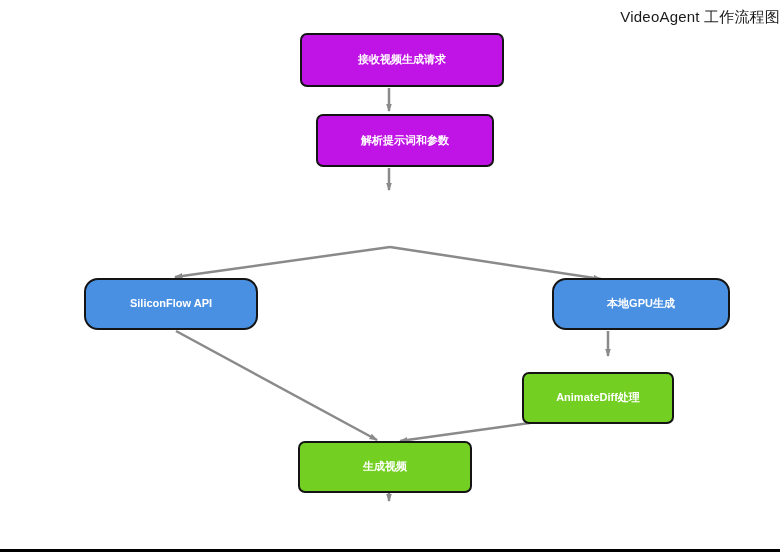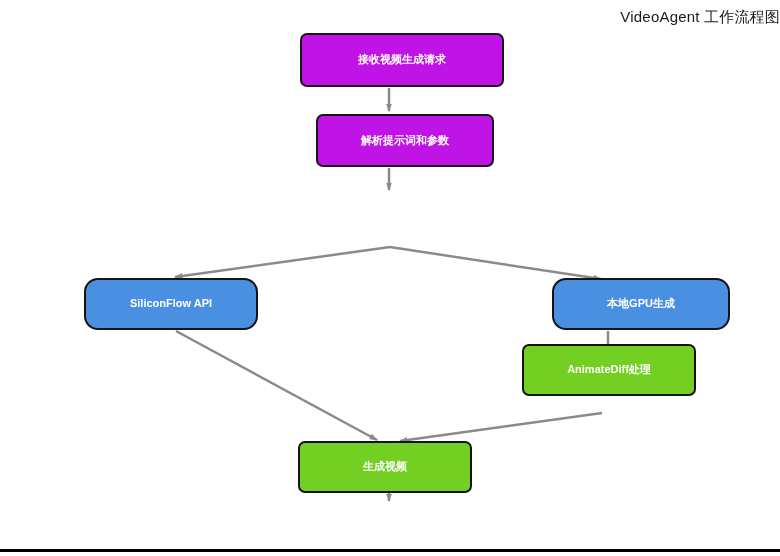--- a/index.html
+++ b/index.html
@@ -42,21 +42,21 @@
   }
   .n-purple { background: var(--c-purple, #c013e6); }
   .n-blue   { background: var(--c-blue,   #4a90e2); border-radius: 14px; }
   .n-green  { background: var(--c-green,  #73cf22); }
   .n-teal   { background: var(--c-teal,   #3fdfbe); }
 
   #node-receive  { left: 300px; top: 33px;  width: 204px; height: 54px; }
   #node-parse    { left: 316px; top: 114px; width: 178px; height: 53px; }
   #node-silicon  { left: 84px;  top: 278px; width: 174px; height: 52px; }
   #node-localgpu { left: 522px; top: 278px; width: 178px; height: 52px; margin-left: 30px; }
-  #node-animate  { left: 522px; top: 344px; width: 174px; height: 52px; }
+  #node-animate  { left: 522px; top: 372px; width: 152px; height: 52px; }
   #node-genvideo { left: 298px; top: 441px; width: 174px; height: 52px; }
   #node-save     { left: 302px; top: 503px; width: 174px; height: 53px;
                    border-radius: 7px 7px 0 0; border-bottom: none; }
 
   #diamond-wrap {
     position: absolute;
     left: 345px; top: 191px; width: 90px; height: 58px;
     z-index: 2;
   }
   #diamond-wrap svg { display: block; }

